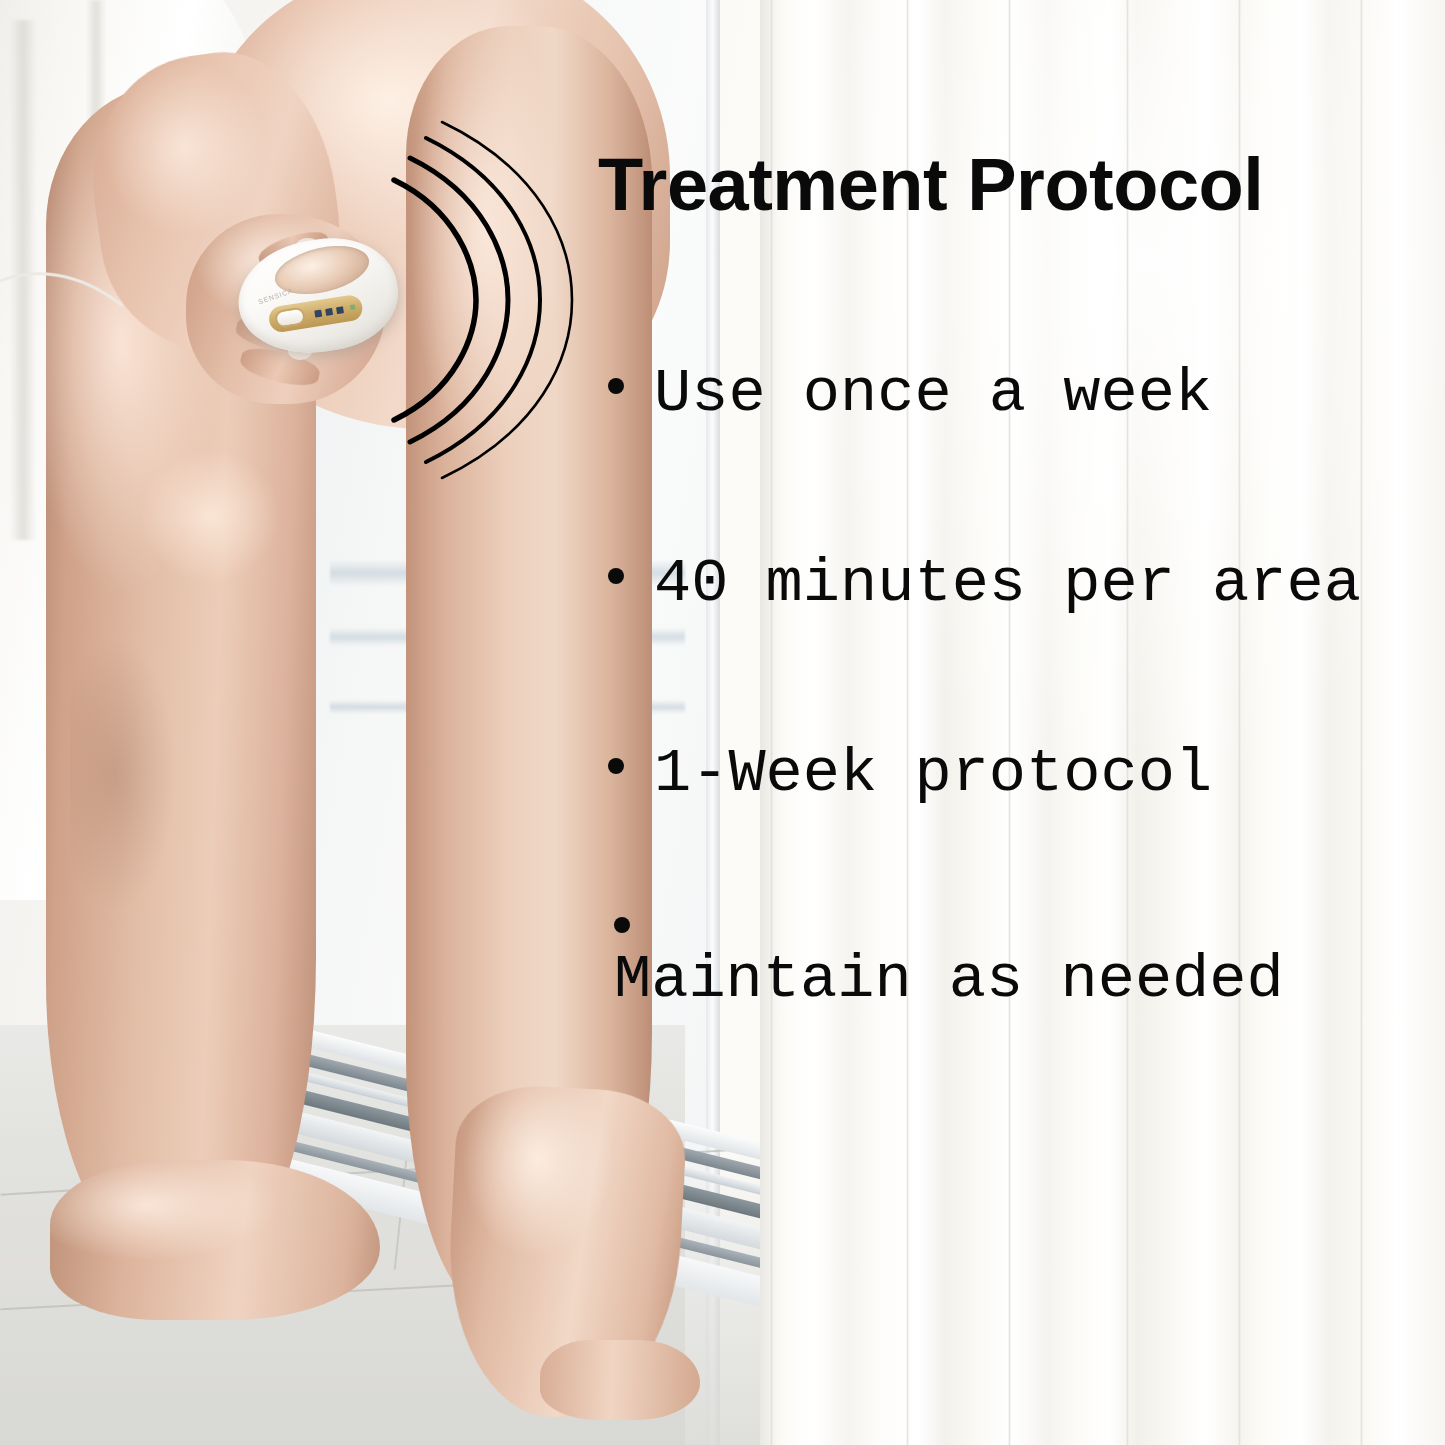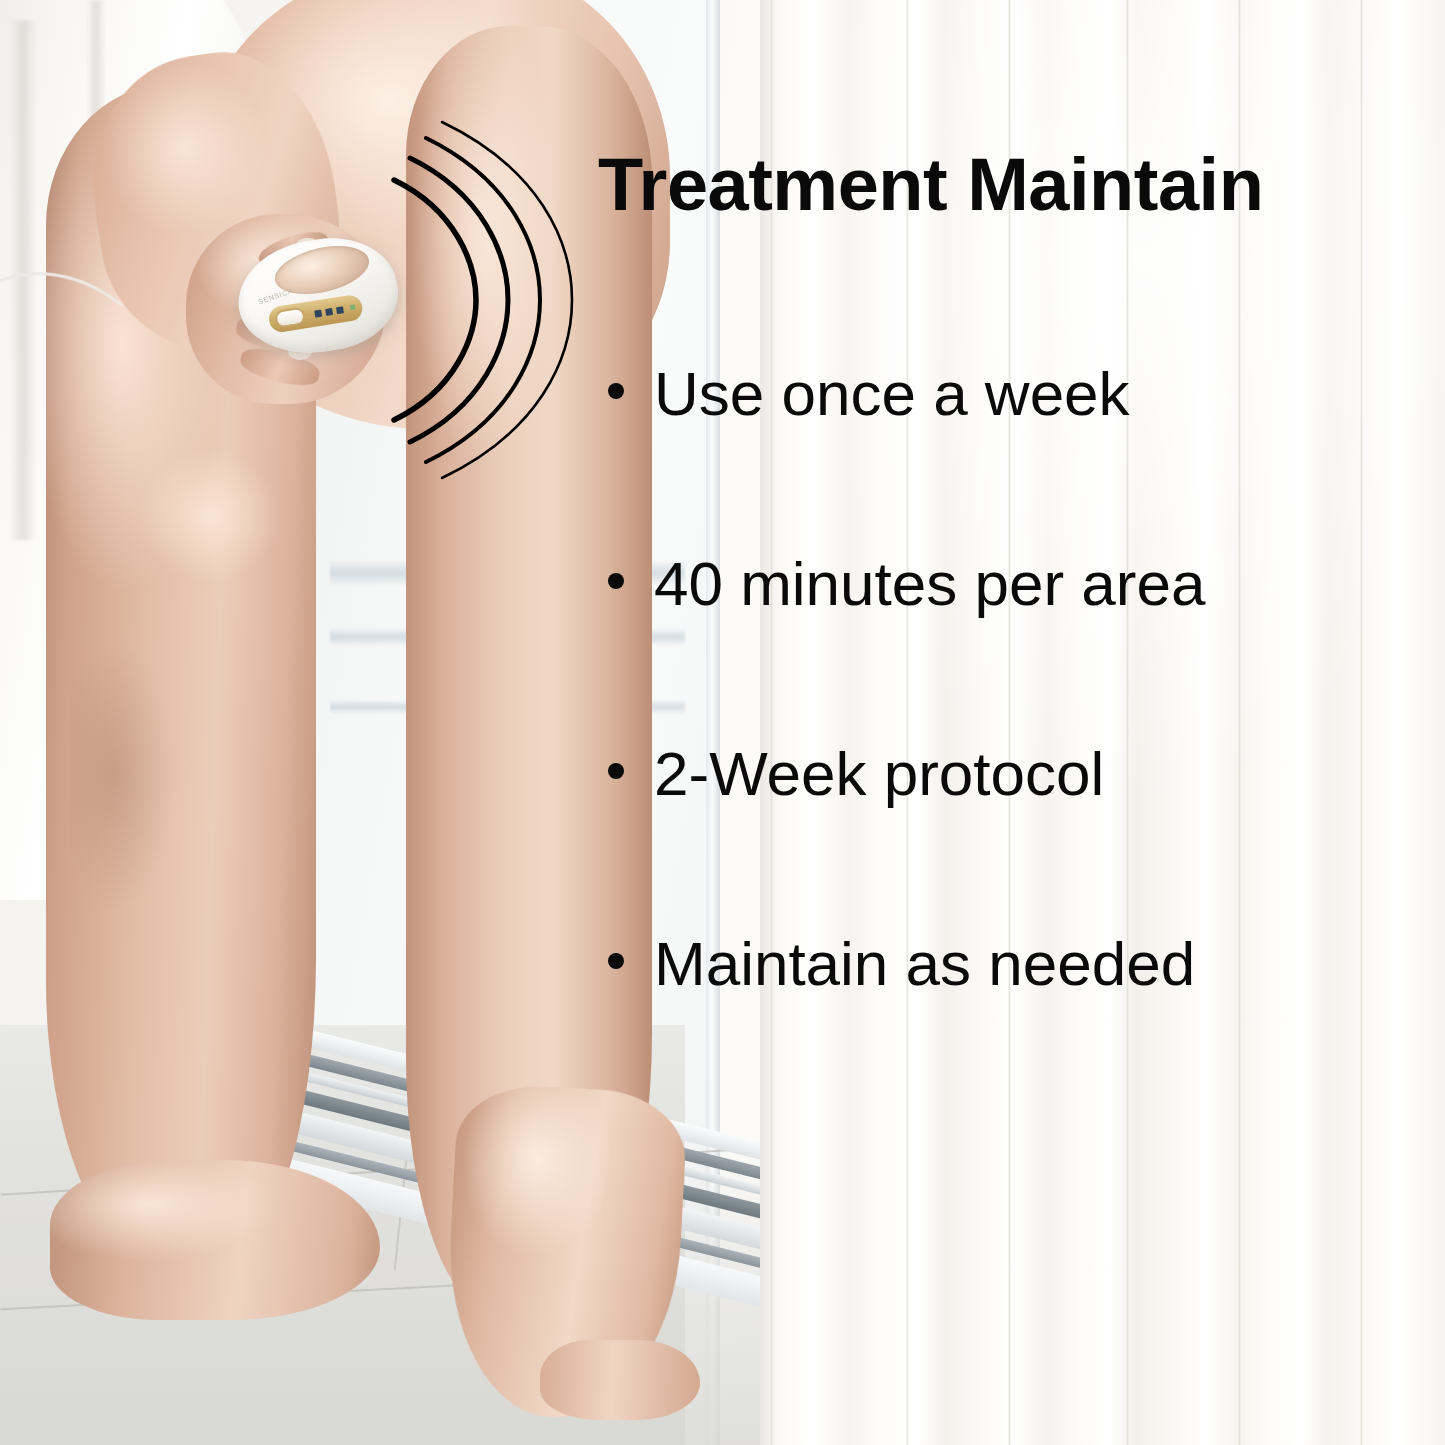--- a/index.html
+++ b/index.html
@@ -241,32 +241,32 @@
   .title{
     font-size:74px;font-weight:bold;color:#0a0a0a;
     letter-spacing:-.5px;line-height:1;
     font-family:"Liberation Sans","DejaVu Sans",sans-serif;
     white-space:nowrap;
   }
   .bullets{list-style:none;margin:0;padding:0;}
   .bullets li{
     display:flex;align-items:baseline;
     font-size:62px;color:#0a0a0a;line-height:1;
-    font-family:Liberation Sans, sans-serif;
+    font-family:Liberation Mono, monospace;
     white-space:nowrap;
   }
   .bullets li .dot{
     flex:0 0 auto;width:16px;height:16px;border-radius:50%;
     background:#0a0a0a;margin-right:30px;
     position:relative;top:-16px;
   }
   .b1{position:absolute;left:10px;top:215px;}
   .b2{position:absolute;left:10px;top:405px;}
   .b3{position:absolute;left:10px;top:595px;}
-  .b4{position:absolute;left:10px;top:785px;}
+  .b4{position:absolute;left:16px;top:785px;flex-direction:column;}
 </style>
 </head>
 <body>
 
 <div id="stage">
 
   <div class="photo">
 
     <div class="wall"></div>
 
@@ -349,34 +349,34 @@
     <div class="fold" style="left:770px;"></div>
     <div class="fold" style="left:906px;"></div>
     <div class="fold" style="left:1008px;"></div>
     <div class="fold" style="left:1126px;"></div>
     <div class="fold" style="left:1238px;"></div>
     <div class="fold" style="left:1360px;"></div>
   </div>
 
   <div class="copy">
 
-    <div class="title">Treatment Maintain</div>
+    <div class="title">Treatment Protocol</div>
 
     <ul class="bullets">
       <li class="b1">
         <span class="dot"></span>
         <span>Use once a week</span>
       </li>
       <li class="b2">
         <span class="dot"></span>
         <span>40 minutes per area</span>
       </li>
       <li class="b3">
         <span class="dot"></span>
-        <span>2-Week protocol</span>
+        <span>1-Week protocol</span>
       </li>
       <li class="b4">
         <span class="dot"></span>
         <span>Maintain as needed</span>
       </li>
     </ul>
 
   </div>
 </div>
 

